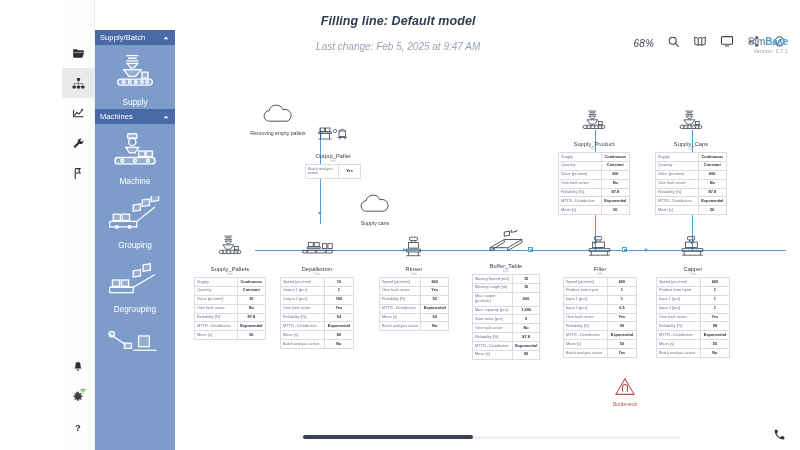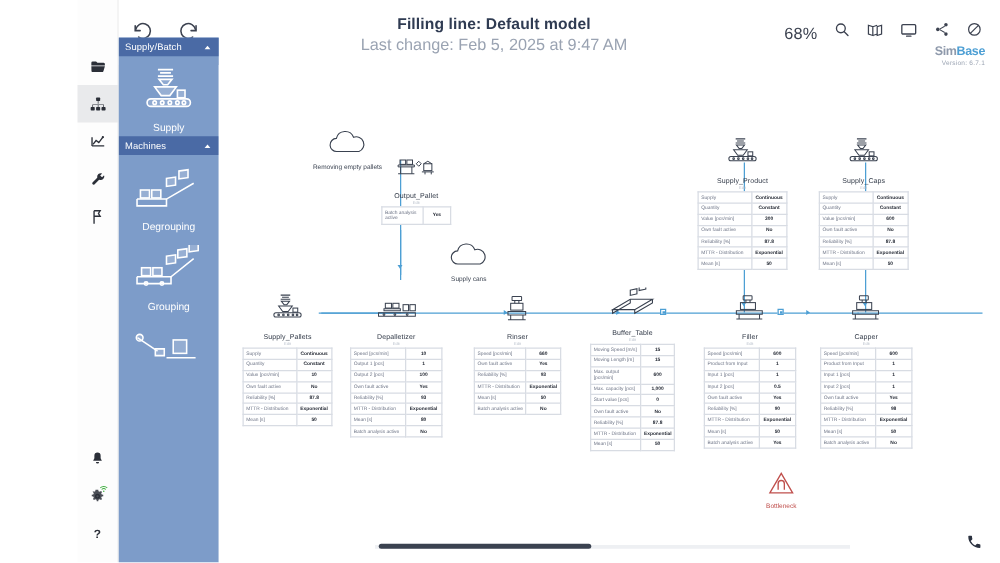--- a/index.html
+++ b/index.html
@@ -33,29 +33,29 @@
   
   .hamburger {
     position: absolute; left: 68px; top: 14px; width: 22px; height: 20px;
     display: flex; flex-direction: column; justify-content: center; gap: 3px;
   }
   .hamburger i { display: block; height: 2px; background: #2b2f38; border-radius: 1px; }
 
   
   .header {
     position: absolute; left: 95px; top: 0; right: 0; height: 52px;
-    background: #ffffff; display: flex; align-items: center;
+    background: #ffffff; display: flex; align-items: flex-end; font-style: italic;
   }
   .undo-redo { display: flex; gap: 14px; margin-left: 10px; }
   .circ-btn { width: 22px; height: 22px; color: #3c4250; }
   .title-wrap { flex: 1 1 auto; text-align: center; margin-top: 2px; }
   .title { font-size: 12.5px; color: #2f3b52; font-weight: 600; letter-spacing: .1px; }
-  .subtitle { font-size: 13px; color: #9aa3b2; margin-top: 2px; }
+  .subtitle { font-size: 10px; color: #9aa3b2; margin-top: 13px; }
   .hdr-tools { display: flex; align-items: center; gap: 13px; margin-right: 14px; color: #3c4250; }
-  .zoom-label { font-size: 13px; color: #3c4250; font-weight: 500; letter-spacing: .2px; }
+  .zoom-label { font-size: 10px; color: #3c4250; font-weight: 500; letter-spacing: .2px; }
 
   
   .blue-panel {
     position: absolute; left: 95px; top: 30px; width: 80px; bottom: 0;
     background: #7d9cc9; overflow: hidden;
   }
   .group-head {
     height: 15px; background: #4a6aa5; color: #ffffff;
     display: flex; align-items: center; padding: 0 5px;
     font-size: 7.5px; letter-spacing: .1px;
@@ -287,33 +287,35 @@
 
     <div class="group-head">
       <span class="gh-label">Machines</span>
       <span class="chev">
         <svg width="8" height="8" viewBox="0 0 24 24" fill="#ffffff">
             <path d="M12 8l7 8H5z"></path>
           </svg>
       </span>
     </div>
 
-
     <div class="palette-item">
       <span class="pi-art">
-        <svg width="58" height="40" viewBox="0 0 64 44" fill="none" stroke="#ffffff" stroke-width="1.4">
-          <path d="M4 30h26l24-14"></path>
-          <rect x="7" y="22" width="8" height="7" fill="#ffffff" fill-opacity=".2"></rect>
-          <rect x="17" y="22" width="8" height="7" fill="#ffffff" fill-opacity=".2"></rect>
-          <rect x="30" y="16" width="8" height="7" fill="#ffffff" fill-opacity=".2" transform="skewY(-8)"></rect>
-          <rect x="41" y="11" width="8" height="7" fill="#ffffff" fill-opacity=".2" transform="skewY(-8)"></rect>
-          <path d="M4 30v6h26v-6"></path>
-        </svg>
-      </span>
-      <span class="pi-label">Degrouping</span>
+        <svg width="56" height="42" viewBox="0 0 60 46" fill="none" stroke="#ffffff" stroke-width="1.5">
+          <rect x="22" y="3" width="10" height="5" rx="1" fill="#ffffff" fill-opacity=".2"></rect>
+          <circle cx="27" cy="12" r="4"></circle>
+          <path d="M20 18h14l-4 6h-6z" fill="#ffffff" fill-opacity=".2"></path>
+          <rect x="34" y="22" width="7" height="6" fill="#ffffff" fill-opacity=".2"></rect>
+          <rect x="42" y="22" width="7" height="6" fill="#ffffff" fill-opacity=".2"></rect>
+          <rect x="8" y="29" width="44" height="7" rx="3.5" fill="#ffffff" fill-opacity=".15"></rect>
+          <circle cx="16" cy="32.5" r="1.6"></circle>
+            <circle cx="30" cy="32.5" r="1.6"></circle>
+            <circle cx="44" cy="32.5" r="1.6"></circle>
+        </svg>
+      </span>
+      <span class="pi-label">Machine</span>
     </div>
 
     <div class="palette-item">
       <span class="pi-art">
         <svg width="58" height="40" viewBox="0 0 64 44" fill="none" stroke="#ffffff" stroke-width="1.4">
           <path d="M4 28h30l20-16"></path>
           <rect x="8" y="20" width="8" height="7" fill="#ffffff" fill-opacity=".2"></rect>
           <rect x="18" y="20" width="8" height="7" fill="#ffffff" fill-opacity=".2"></rect>
           <rect x="30" y="14" width="8" height="7" fill="#ffffff" fill-opacity=".2" transform="skewY(-8)"></rect>
           <rect x="40" y="10" width="8" height="7" fill="#ffffff" fill-opacity=".2" transform="skewY(-8)"></rect>
@@ -321,20 +323,34 @@
           <path d="M4 28v6h30v-6"></path>
           <circle cx="12" cy="34" r="1.5"></circle>
             <circle cx="26" cy="34" r="1.5"></circle>
         </svg>
       </span>
       <span class="pi-label">Grouping</span>
     </div>
 
     <div class="palette-item">
       <span class="pi-art">
+        <svg width="58" height="40" viewBox="0 0 64 44" fill="none" stroke="#ffffff" stroke-width="1.4">
+          <path d="M4 30h26l24-14"></path>
+          <rect x="7" y="22" width="8" height="7" fill="#ffffff" fill-opacity=".2"></rect>
+          <rect x="17" y="22" width="8" height="7" fill="#ffffff" fill-opacity=".2"></rect>
+          <rect x="30" y="16" width="8" height="7" fill="#ffffff" fill-opacity=".2" transform="skewY(-8)"></rect>
+          <rect x="41" y="11" width="8" height="7" fill="#ffffff" fill-opacity=".2" transform="skewY(-8)"></rect>
+          <path d="M4 30v6h26v-6"></path>
+        </svg>
+      </span>
+      <span class="pi-label">Degrouping</span>
+    </div>
+
+    <div class="palette-item">
+      <span class="pi-art">
         <svg width="58" height="34" viewBox="0 0 64 38" fill="none" stroke="#ffffff" stroke-width="1.4">
           <path d="M4 8l18 12"></path>
           <circle cx="6" cy="8" r="3" fill="#ffffff" fill-opacity=".2"></circle>
           <path d="M20 18h8v6h-8z" fill="#ffffff" fill-opacity=".2"></path>
           <rect x="36" y="10" width="12" height="12" fill="#ffffff" fill-opacity=".18"></rect>
           <path d="M30 26h26"></path>
         </svg>
       </span>
       <span class="pi-label"></span>
     </div>

